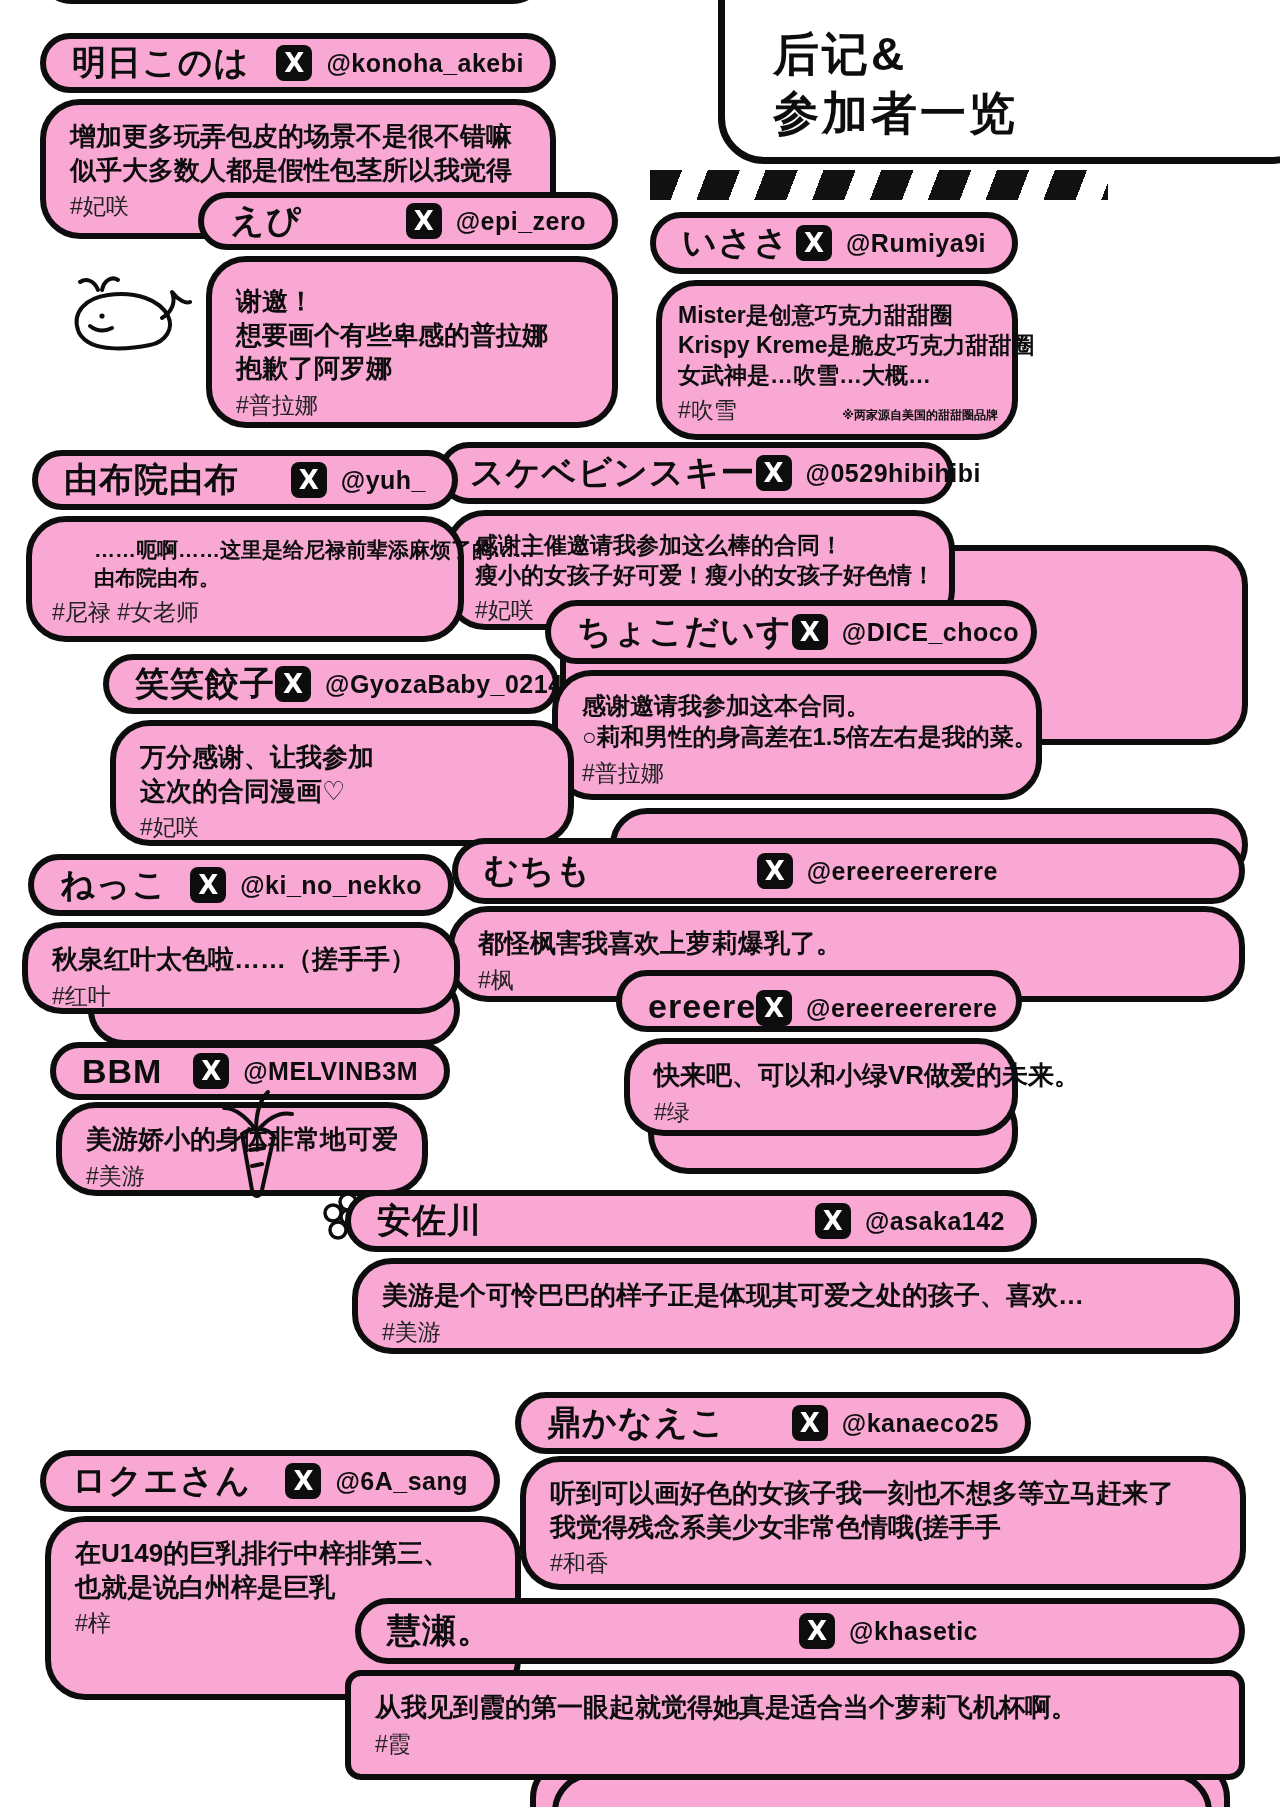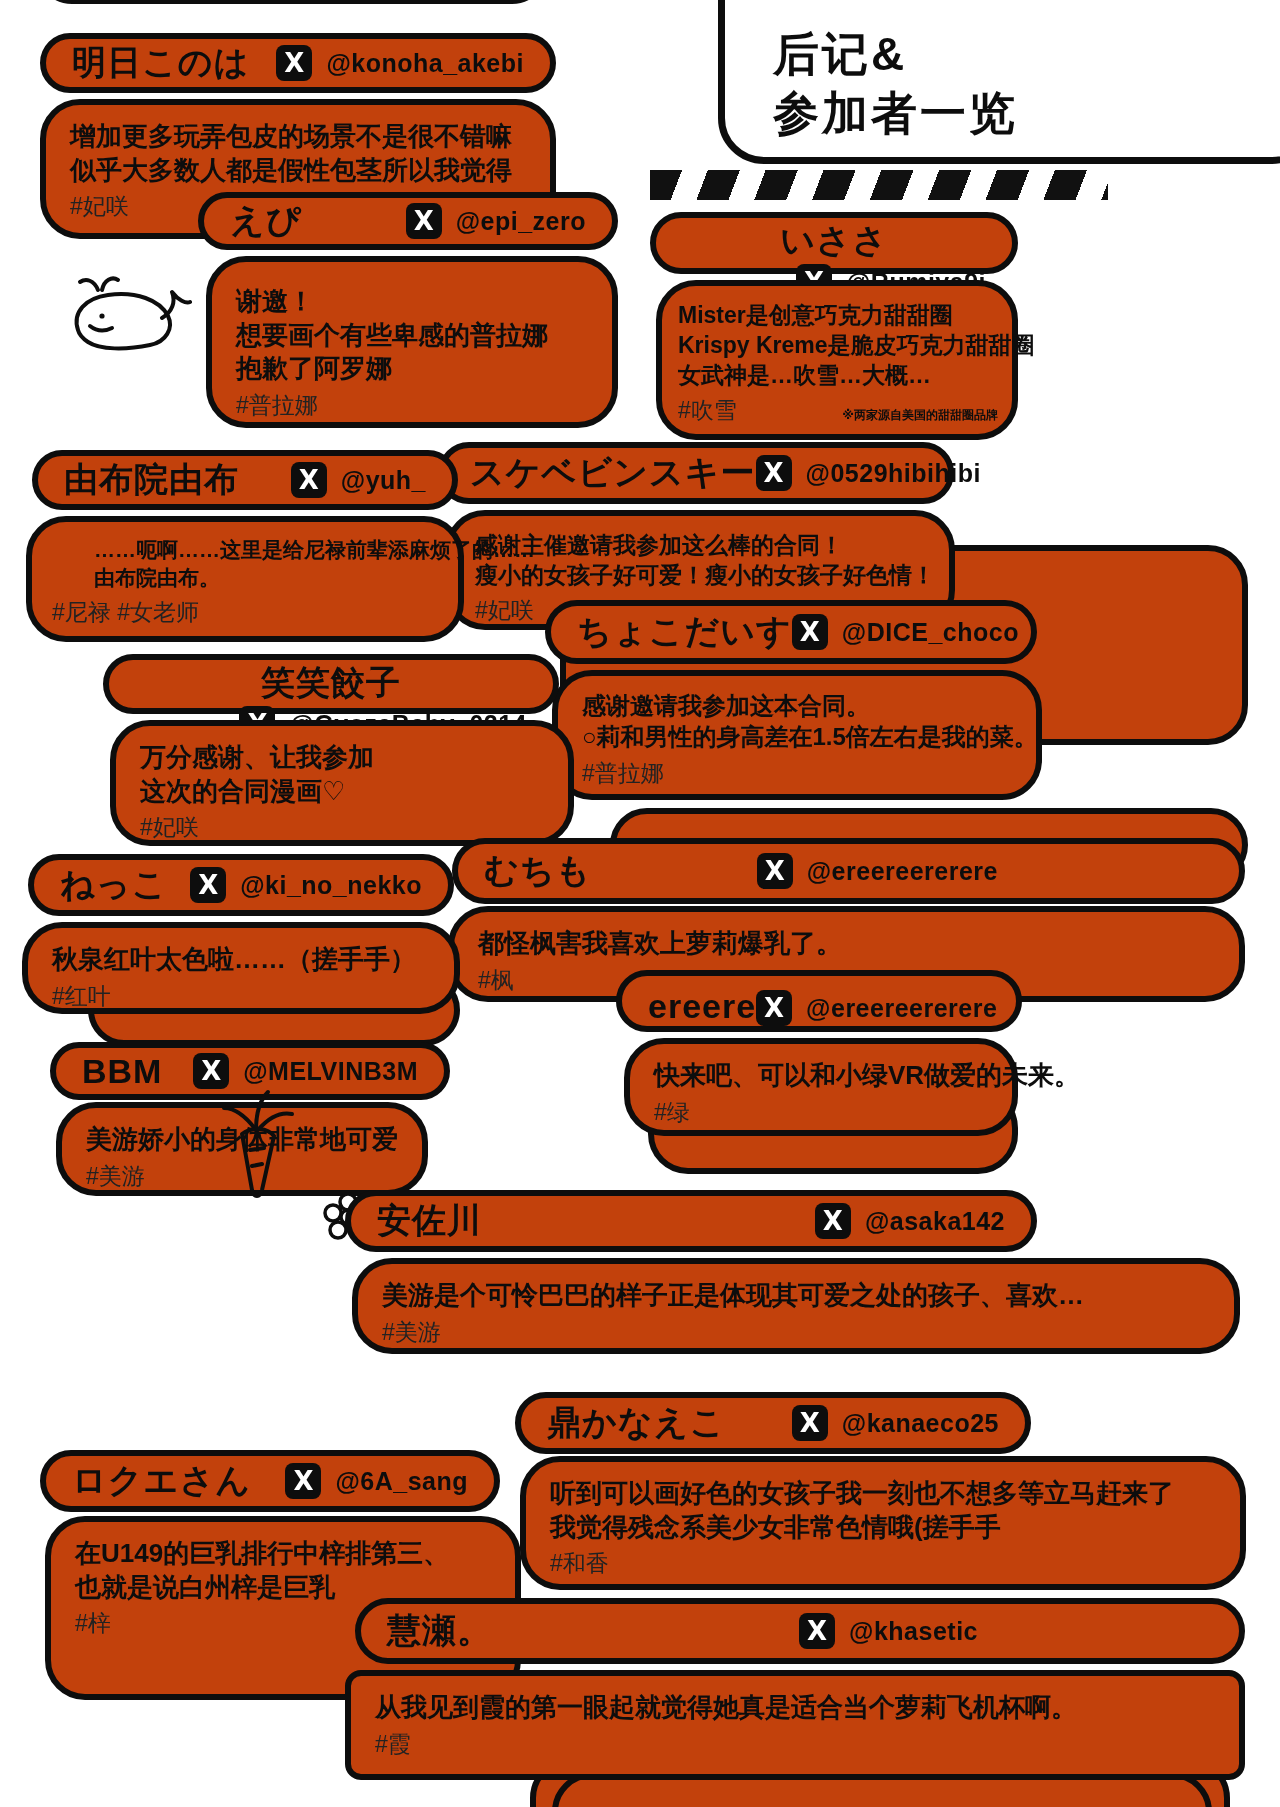--- a/index.html
+++ b/index.html
@@ -1,18 +1,18 @@
 <!DOCTYPE html>
 <html><head>
 <meta charset="utf-8">
 <style>
   html,body{margin:0;padding:0;background:#e8e8e8;}
   .page{position:relative;width:1280px;height:1807px;margin:0 auto;background:#fff;overflow:hidden;
         font-family:"Liberation Sans","DejaVu Sans",sans-serif;color:#0d0d0d;}
-  .bub{position:absolute;background:#c2410c;border:6px solid #0d0d0d;box-sizing:border-box;}
+  .bub{position:absolute;background:#f9a8d4;border:6px solid #0d0d0d;box-sizing:border-box;}
   .hdr{border-radius:34px;display:flex;align-items:center;padding:0 26px;}
   .bdy{border-radius:40px;padding:16px 24px 0 24px;}
   .empty{border-radius:40px;}
   .nm{font-size:34px;font-weight:800;letter-spacing:1px;white-space:nowrap;}
   .hg{margin-left:auto;display:flex;align-items:center;gap:14px;}
   .xic{width:36px;height:36px;background:#0d0d0d;border-radius:8px;color:#fff;font-size:26px;font-weight:900;
        line-height:36px;text-align:center;flex:0 0 auto;font-family:"DejaVu Sans",sans-serif;}
   .hd{font-size:25px;font-weight:800;letter-spacing:.5px;white-space:nowrap;}
   .ln{font-size:26px;font-weight:700;line-height:1.18;margin-bottom:3px;white-space:nowrap;}
   .tg{font-size:23px;font-weight:400;color:#222;margin-top:6px;white-space:nowrap;}
@@ -23,35 +23,35 @@
   .fnote{position:absolute;right:14px;bottom:10px;font-size:12px;font-weight:700;white-space:nowrap;}
   .doodle{position:absolute;}
   
   .p-topcut{left:36px;top:-70px;width:512px;height:74px;border-radius:36px;}
   .p-title{left:718px;top:-80px;width:600px;height:244px;}
   .p-stripes{left:650px;top:170px;width:458px;height:30px;}
   .p-c1h{left:40px;top:33px;width:516px;height:60px;}
   .p-c1b{left:40px;top:99px;width:516px;height:140px;}
   .p-c2h{left:198px;top:192px;width:420px;height:58px;}
   .p-c2b{left:206px;top:256px;width:412px;height:172px;padding-top:24px;}
-  .p-c3h{left:650px;top:212px;width:368px;height:62px;flex-direction:column;}
+  .p-c3h{left:650px;top:212px;width:368px;height:62px;}
   .p-c3b{left:656px;top:280px;width:362px;height:160px;padding-left:16px;}
   .p-c3b .ln{font-size:23px;}
   .p-whale{left:62px;top:268px;width:130px;height:110px;}
   .p-e1{left:560px;top:545px;width:688px;height:200px;}
   .p-c5h{left:438px;top:442px;width:516px;height:62px;}
   .p-c5b{left:445px;top:510px;width:510px;height:120px;}
   .p-c5b .ln{font-size:23px;}
   .p-c4h{left:32px;top:450px;width:426px;height:60px;}
   .p-c4b{left:26px;top:516px;width:438px;height:126px;padding-left:20px;}
   .p-c4b .ln{font-size:21px;margin-left:42px;}
   .p-c6h{left:545px;top:600px;width:492px;height:64px;}
   .p-c6b{left:552px;top:670px;width:490px;height:130px;}
   .p-c6b .ln{font-size:24px;}
-  .p-c7h{left:103px;top:654px;width:456px;height:60px;flex-direction:column;}
+  .p-c7h{left:103px;top:654px;width:456px;height:60px;}
   .p-c7b{left:110px;top:720px;width:464px;height:126px;}
   .p-e2{left:610px;top:808px;width:638px;height:74px;}
   .p-c9h{left:452px;top:838px;width:793px;height:66px;}
   .p-c9h .hg{margin-right:215px;}
   .p-c9b{left:448px;top:906px;width:797px;height:96px;}
   .p-e4{left:88px;top:974px;width:372px;height:72px;}
   .p-c8h{left:28px;top:854px;width:426px;height:62px;}
   .p-c8b{left:22px;top:922px;width:438px;height:92px;}
   .p-e3{left:648px;top:1088px;width:370px;height:86px;}
   .p-c10h{left:616px;top:970px;width:406px;height:62px;align-items:flex-end;}

